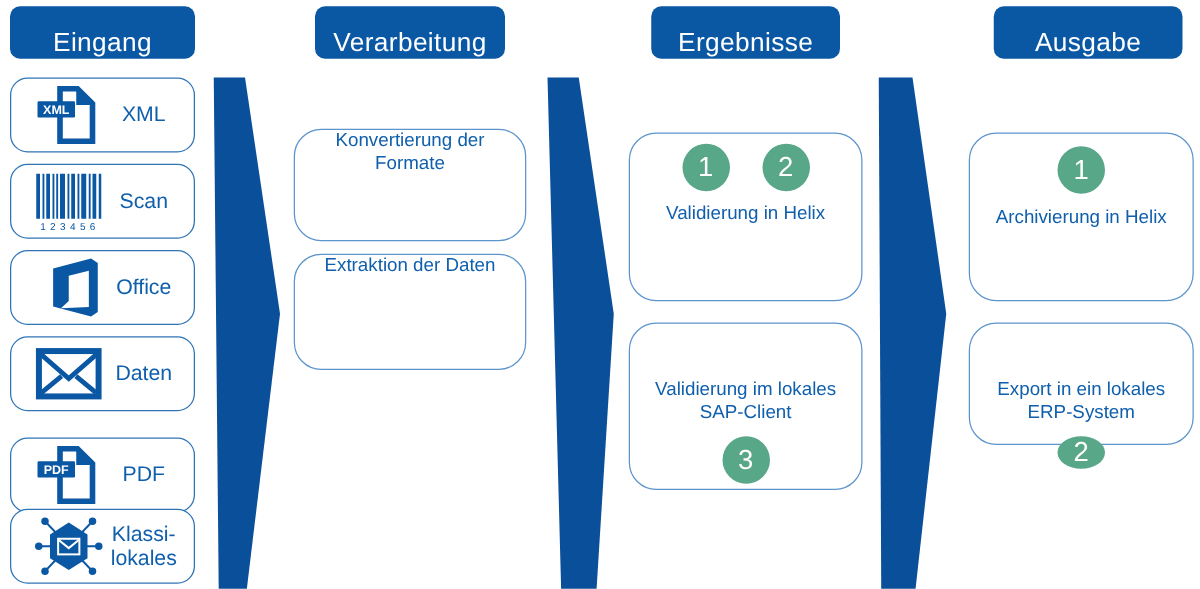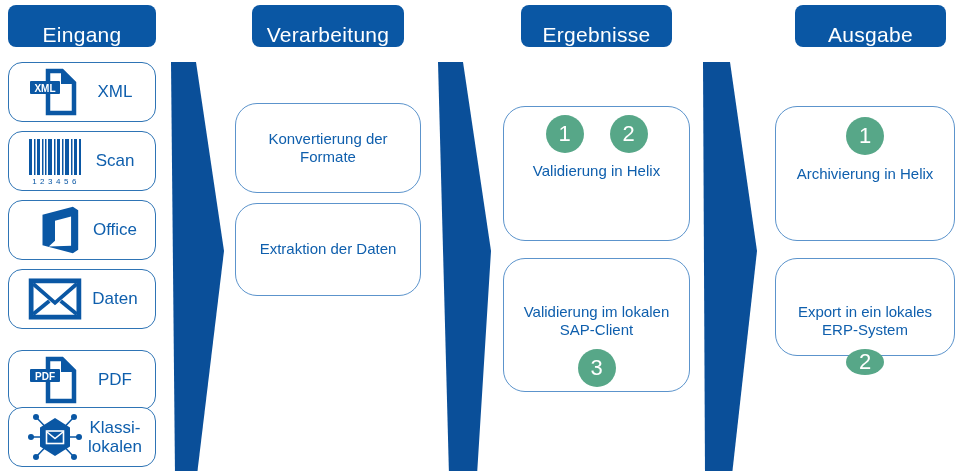--- a/index.html
+++ b/index.html
@@ -28,21 +28,21 @@
   .input-box .ic{width:56px;height:52px;flex:0 0 56px;display:flex;align-items:center;justify-content:center;}
   .input-box .lbl{flex:1;text-align:center;color:var(--text_blue);font-size:17px;line-height:1.12;white-space:pre-line;}
   .ic svg{display:block;}
   .blue-fill{fill:var(--header_fill);}
   .blue-stroke{stroke:var(--header_fill);fill:none;}
 
   
   .panel{position:absolute;border:1.4px solid var(--panel_border);border-radius:22px;background:#fff;
          display:flex;flex-direction:column;align-items:center;}
   .panel .txt{color:var(--text_blue);font-size:15px;line-height:1.22;text-align:center;white-space:pre-line;}
-  .panel.center{justify-content:center;}
+  .panel.center{justify-content:flex-start;}
 
   .badge{width:38px;height:38px;border-radius:50%;background:var(--badge_green);color:#fff;
          display:flex;align-items:center;justify-content:center;font-size:22px;}
   .badge-row{display:flex;gap:26px;margin-top:8px;}
   .v1-label{margin-top:9px;}
   .top-gap{margin-top:44px;}
   .badge-under{margin-top:9px;}
   .a1-circle{margin-top:10px;}
   .a1-label{margin-top:10px;}
 </style>
@@ -158,40 +158,40 @@
             <circle cx="52" cy="26" r="3"></circle>
           <circle cx="9" cy="46" r="3"></circle>
             <circle cx="47" cy="46" r="3"></circle>
         </g>
         <polygon class="blue-fill" points="28,7 43,16.5 43,35.5 28,45 13,35.5 13,16.5"></polygon>
         <rect x="19.5" y="20" width="17" height="12.5" fill="none" stroke="#fff" stroke-width="1.6"></rect>
         <polyline points="20,21 28,27.5 36,21" fill="none" stroke="#fff" stroke-width="1.6"></polyline>
       </svg>
     </span>
     <span class="lbl">Klassi-
-lokalen</span>
+lokales</span>
   </div>
 
   <div class="panel center" style="left:235px;top:103px;width:186px;height:90px">
     <span class="txt">Konvertierung der
 Formate</span>
   </div>
   <div class="panel center" style="left:235px;top:203px;width:186px;height:93px">
     <span class="txt">Extraktion der Daten</span>
   </div>
 
   <div class="panel" style="left:503px;top:106px;width:187px;height:135px">
     <div class="badge-row">
       <span class="badge">1</span>
       <span class="badge">2</span>
     </div>
     <span class="txt v1-label">Validierung in Helix</span>
   </div>
   <div class="panel" style="left:503px;top:258px;width:187px;height:134px">
-    <span class="txt top-gap">Validierung im lokalen
+    <span class="txt top-gap">Validierung im lokales
 SAP-Client</span>
     <span class="badge badge-under">3</span>
   </div>
 
   <div class="panel" style="left:775px;top:106px;width:180px;height:135px">
     <span class="badge a1-circle">1</span>
     <span class="txt a1-label">Archivierung in Helix</span>
   </div>
   <div class="panel" style="left:775px;top:258px;width:180px;height:98px">
     <span class="txt top-gap">Export in ein lokales

